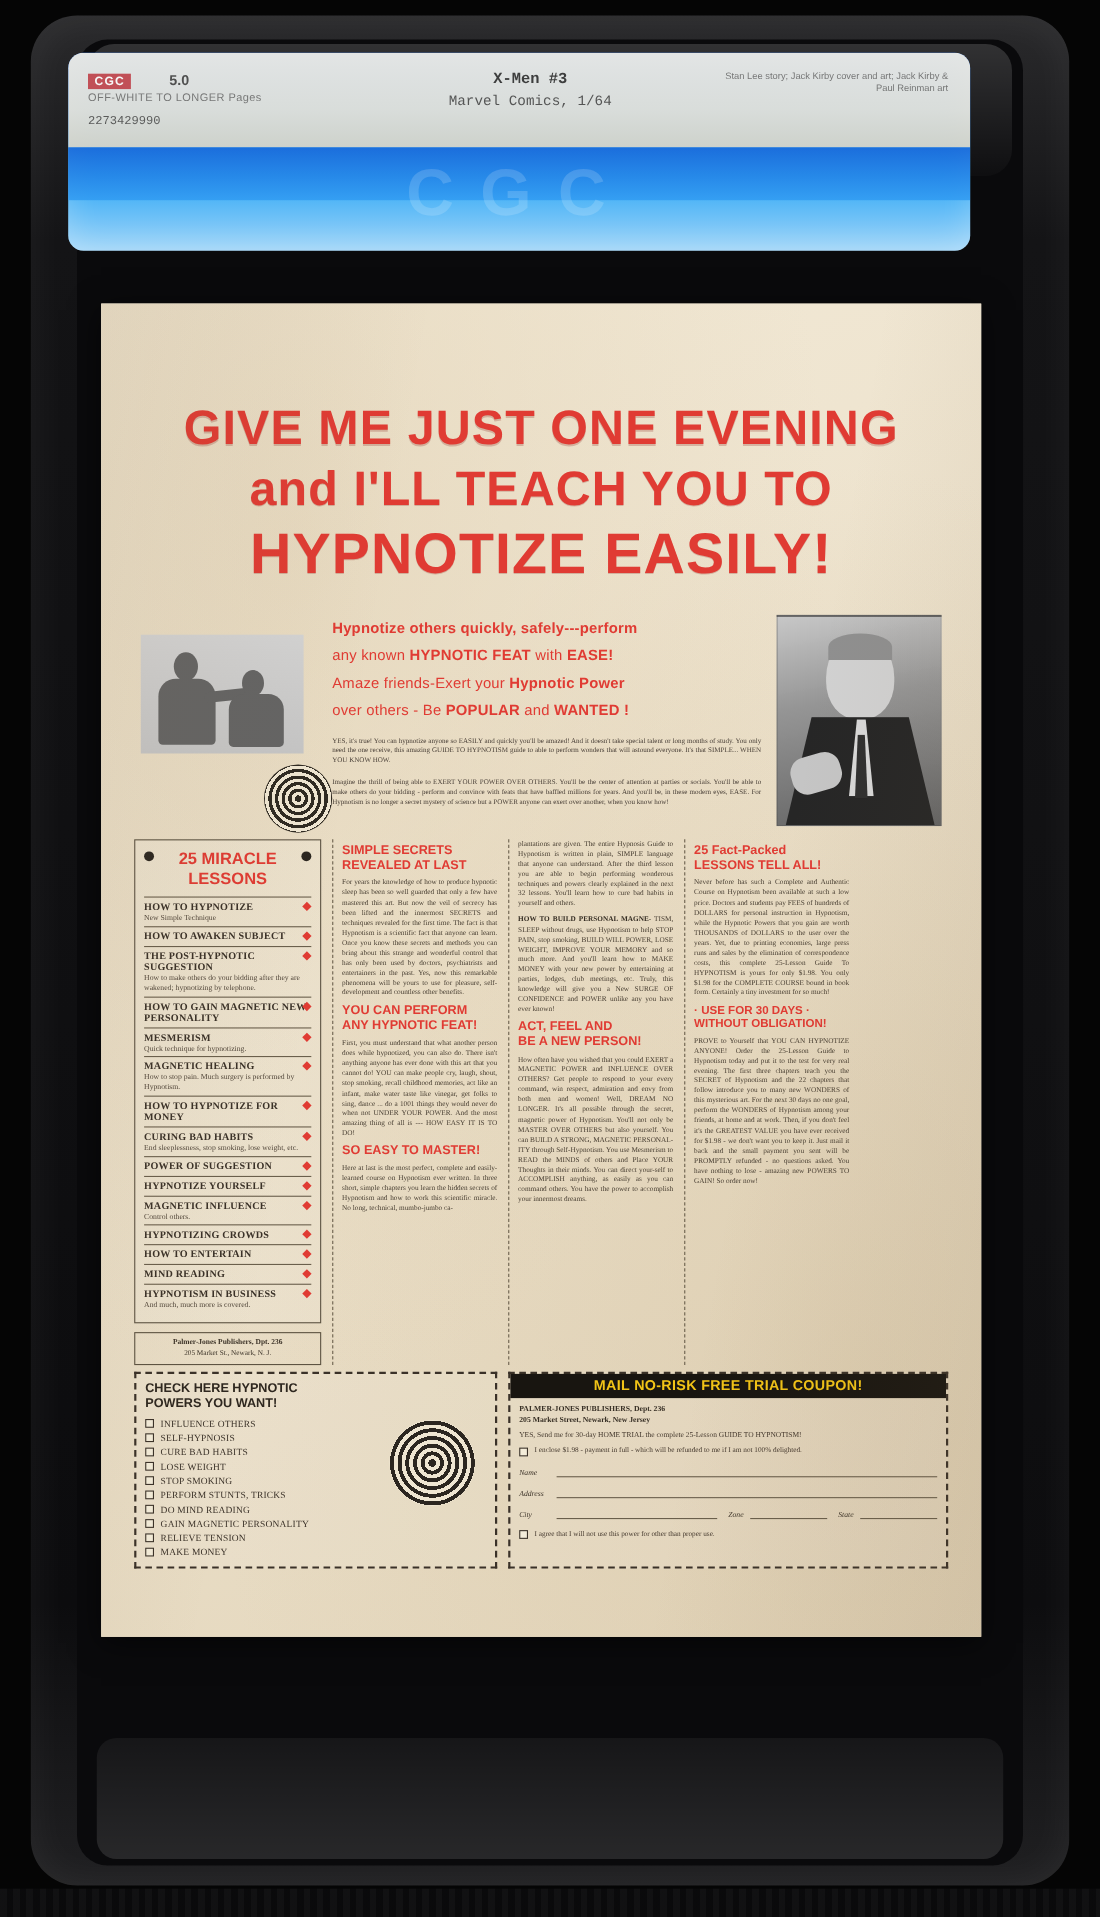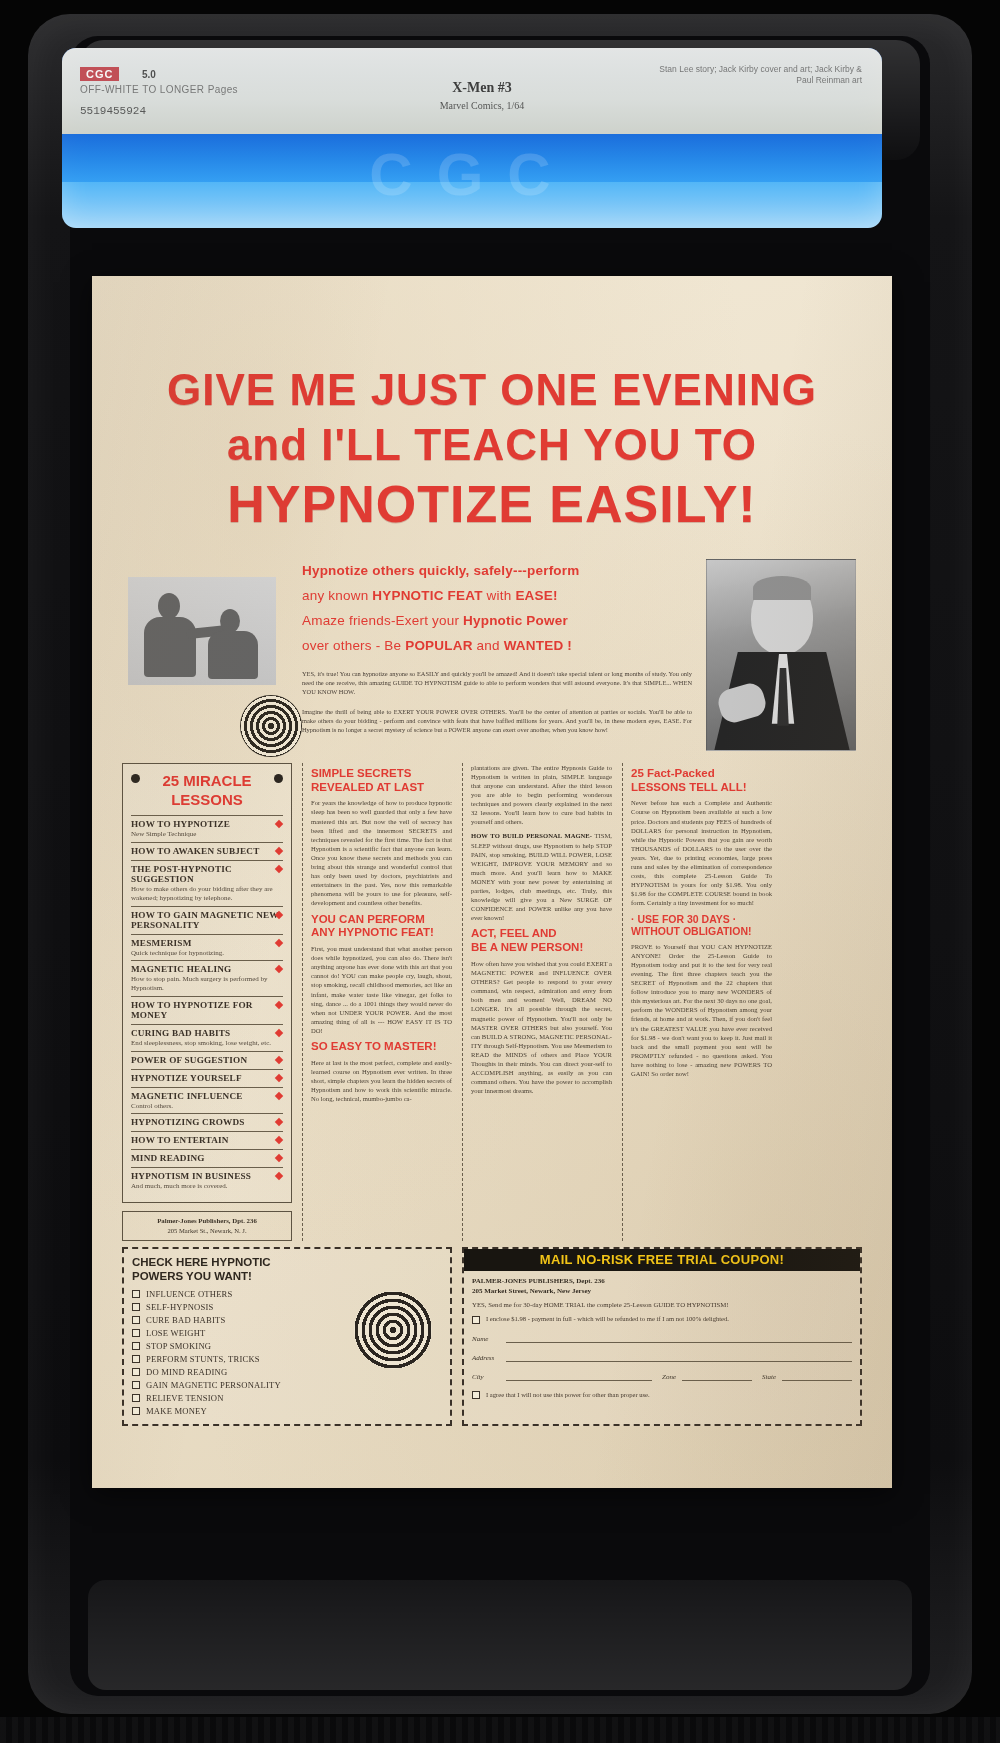--- a/index.html
+++ b/index.html
@@ -82,50 +82,49 @@
     background: #b8202a;
     color: #fff;
     font-weight: bold;
     font-size: 11px;
     letter-spacing: 1px;
     padding: 1px 6px;
     opacity: .75;
   }
   .label-grade {
     display: inline-block;
-    margin-left: 18px;
-    font-size: 10px; font-weight: bold;
+    margin-left: 30px;
+    font-size: 13px; font-weight: bold;
     color: #2c2c2c;
     opacity: .8;
   }
   .label-pages {
     margin-top: 2px;
     font-size: 10px;
     letter-spacing: .4px;
     color: #555;
     opacity: .75;
   }
   .label-cert {
     margin-top: 10px;
     font-size: 11px;
     font-family: "Liberation Mono", monospace;
     color: #3a3a3a;
     opacity: .8;
   }
   .label-center {
     flex: 1; text-align: center;
-    font-family: Liberation Serif, serif;
-    margin-top: 16px;
+    font-family: Liberation Mono, monospace;
   }
   .label-title {
     font-size: 14px; font-weight: bold; color: #222; opacity: .85;
   }
   .label-pub {
     margin-top: 4px;
-    font-size: 10px; color: #333; opacity: .8; text-align: center;
+    font-size: 13px; color: #333; opacity: .8; text-align: center;
   }
   .label-right {
     width: 230px; text-align: right; padding-right: 20px;
     font-family: "Liberation Sans", sans-serif;
     font-size: 8.5px; color: #4a4a4a; opacity: .7;
     line-height: 1.3;
   }
   .label-ghost {
     position: absolute;
     left: 0; top: 92px; width: 100%;
@@ -454,21 +453,21 @@
 
   <div class="label-shell">
     <div class="label-white"></div>
     <div class="label-blue-strip"></div>
     <div class="label-ghost">CGC</div>
     <div class="label-row">
       <div class="label-left">
         <span class="label-cgc">CGC</span>
         <span class="label-grade">5.0</span>
         <div class="label-pages">OFF-WHITE TO LONGER Pages</div>
-        <div class="label-cert">5519455924</div>
+        <div class="label-cert">2273429990</div>
       </div>
       <div class="label-center">
         <div class="label-title">X-Men #3</div>
         <div class="label-pub">Marvel Comics, 1/64</div>
       </div>
       <div class="label-right">Stan Lee story; Jack Kirby cover and art; Jack Kirby &amp; Paul Reinman art</div>
     </div>
   </div>
 
   <div class="comic">

